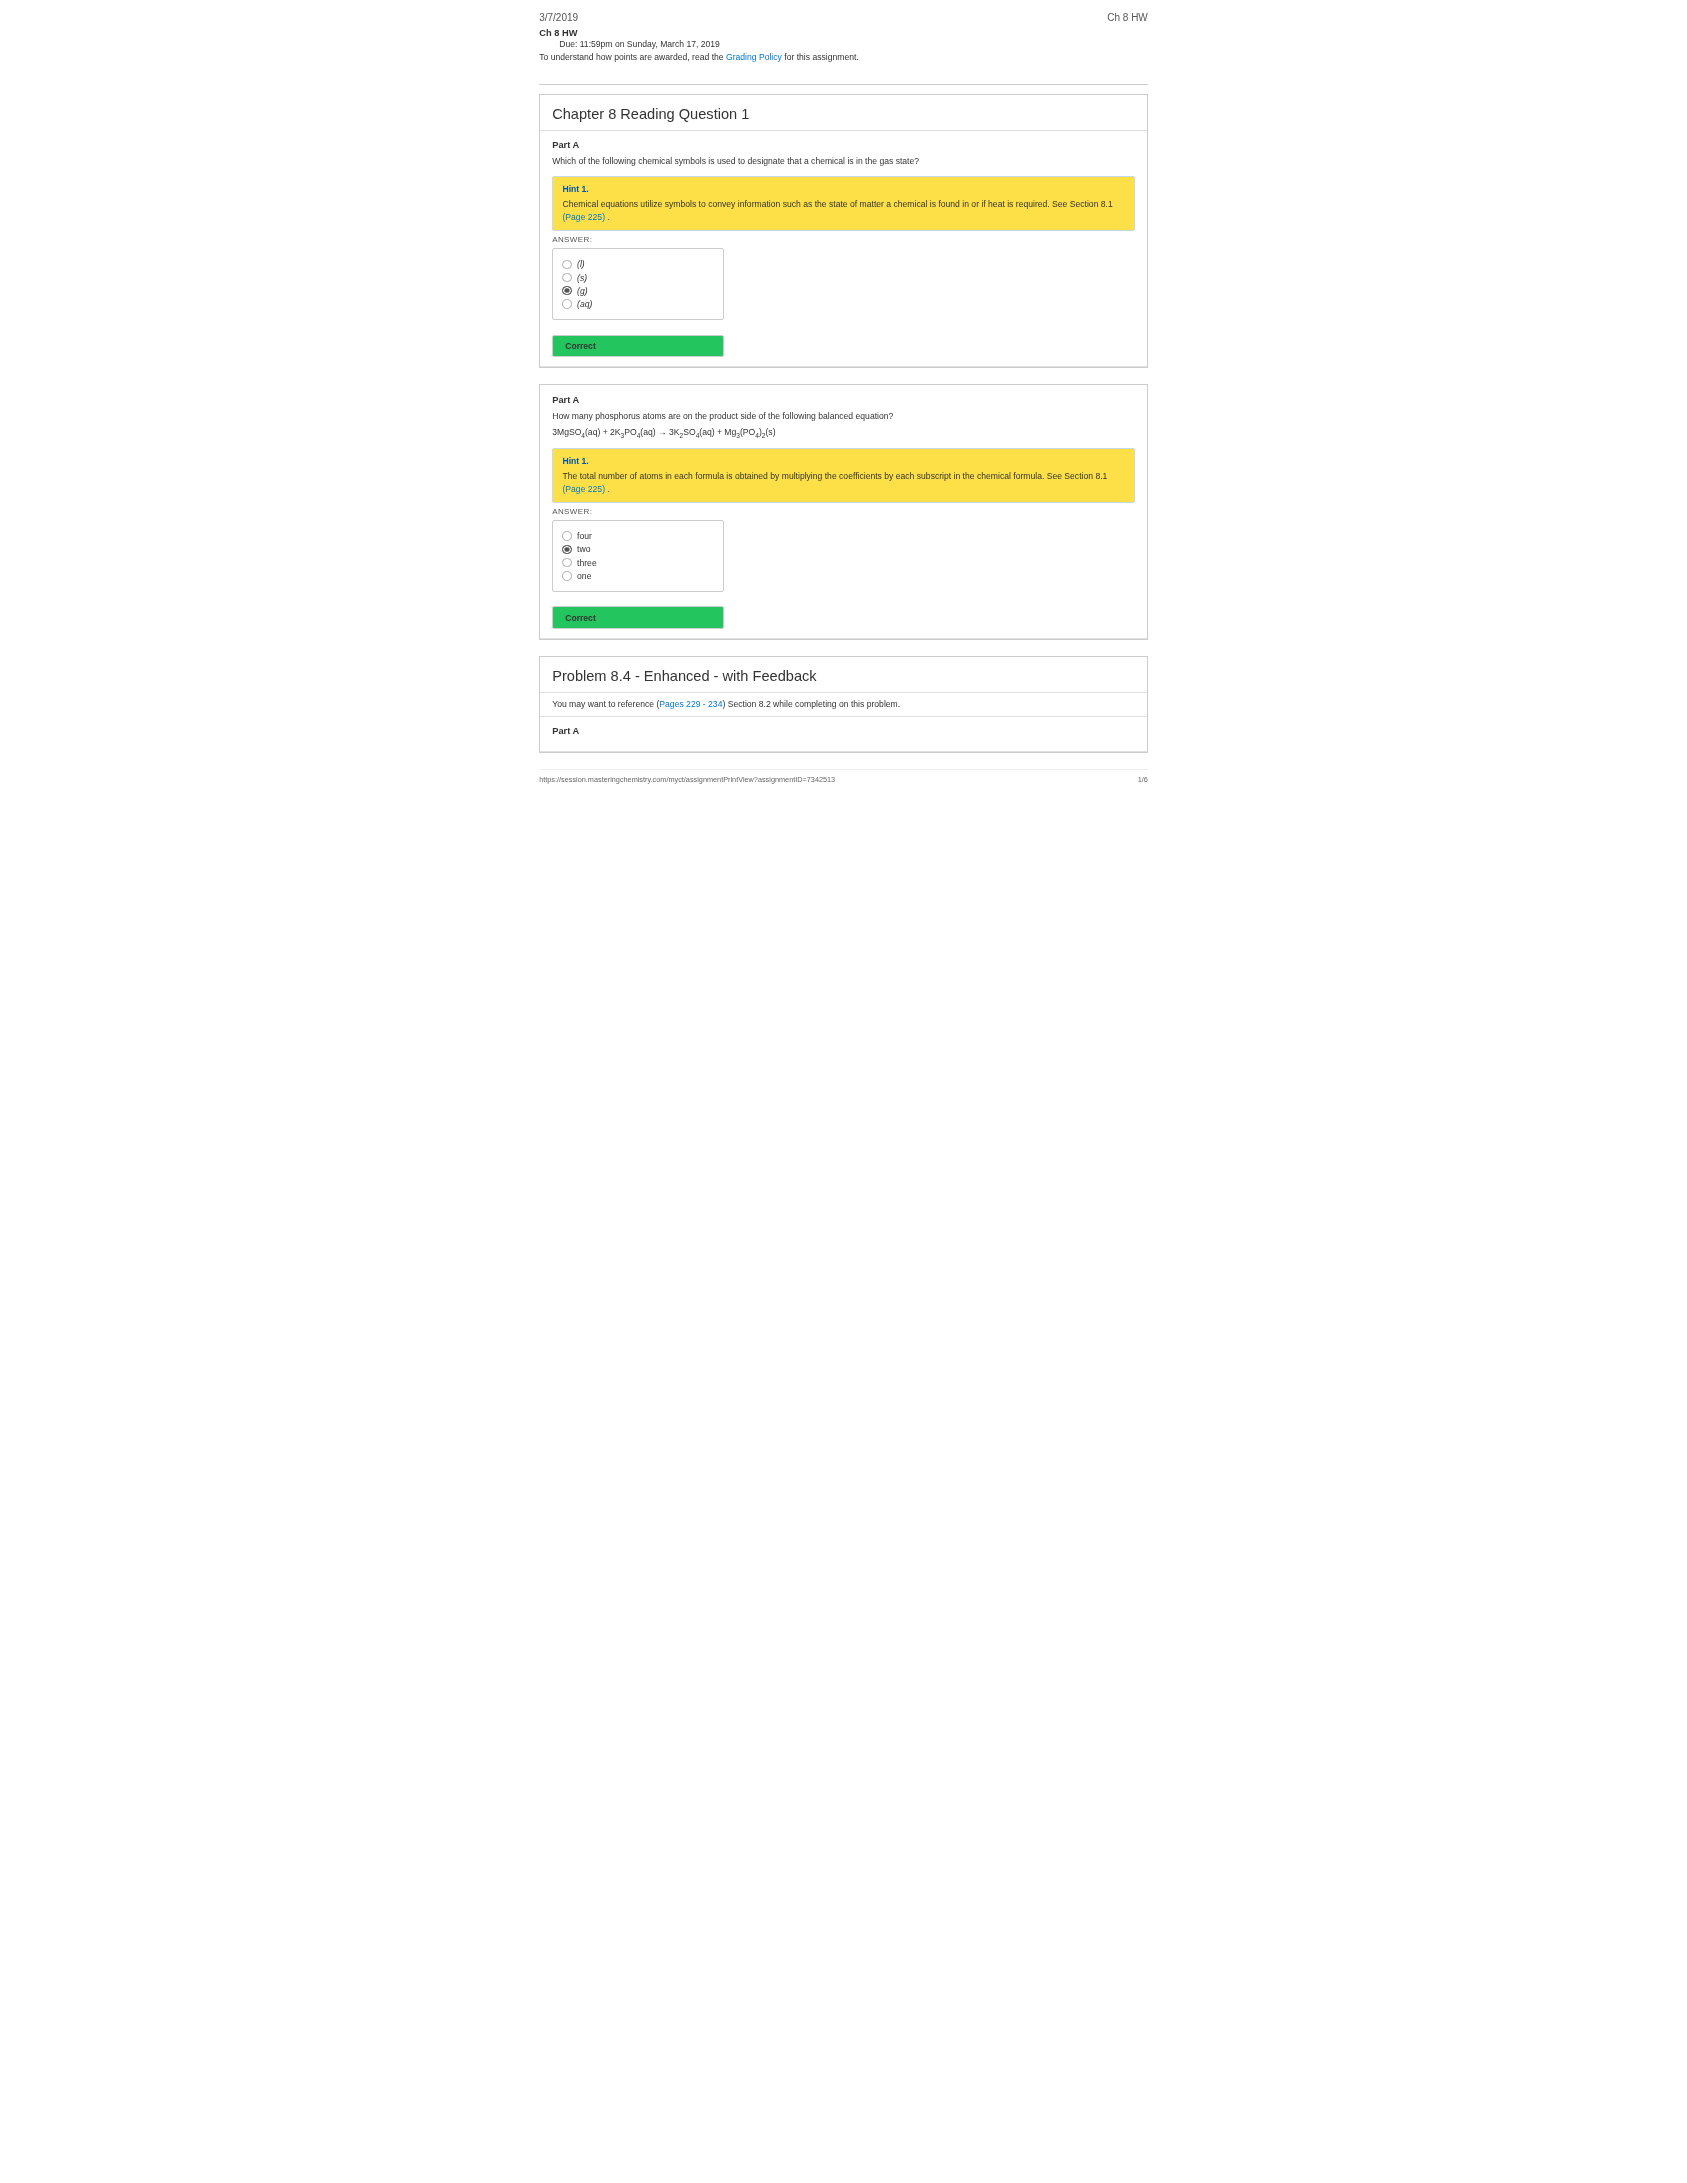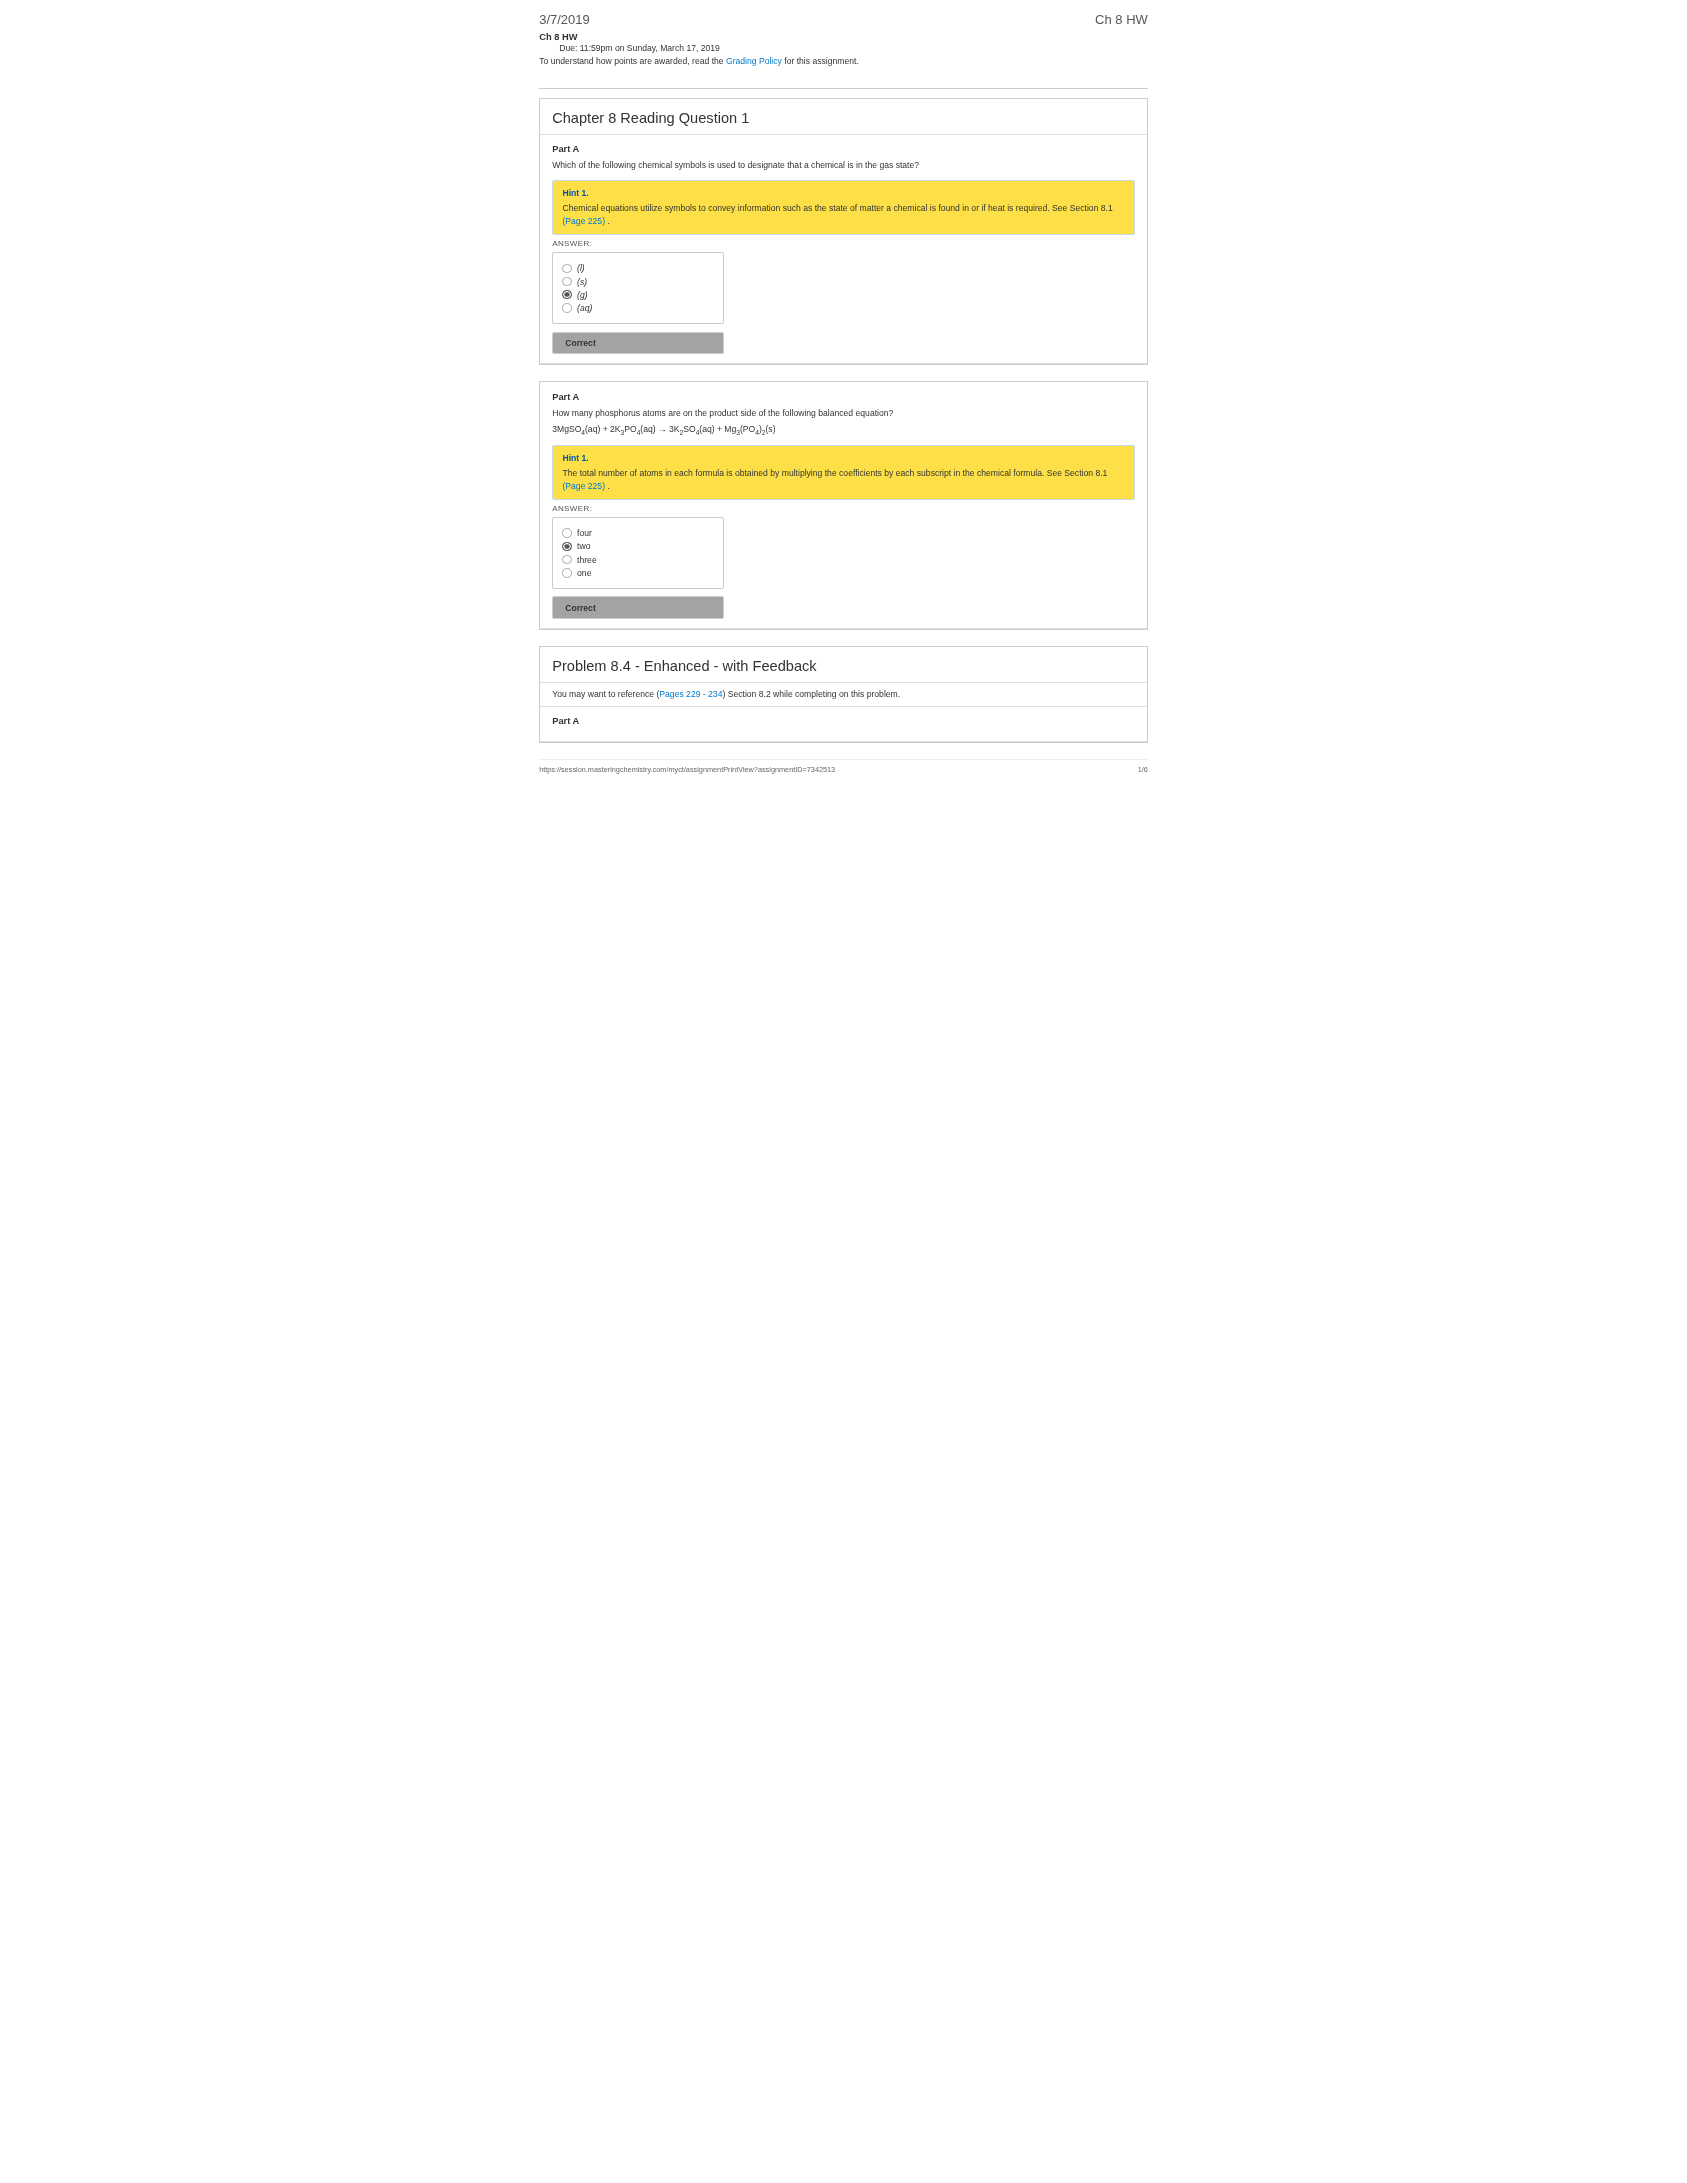--- a/index.html
+++ b/index.html
@@ -13,21 +13,21 @@
     .page-wrapper {
       max-width: 635px;
       margin: 0 auto;
       padding: 6.6px 13.2px 26.5px 13.2px;
     }
     .header-top {
       display: flex;
       justify-content: space-between;
       align-items: flex-end;
       padding: 5.3px 0 2.6px 0;
-      font-size: 13px;
+      font-size: 10px;
       color: #555;
     }
     .assignment-title {
       font-weight: bold;
       font-size: 9.3px;
       margin: 2.6px 0 1.3px 0;
     }
     .due-date {
       font-size: 8.6px;
       color: #333;
@@ -143,22 +143,22 @@
     }
     .correct-badge {
       border: 0.7px solid #ccc;
       border-radius: 2px;
       padding: 5.3px 12px;
       font-size: 8.6px;
       font-weight: bold;
       color: #333;
       display: inline-block;
       min-width: 172px;
-      background: #a3a3a3;
-      margin-top: 1px;
+      background: #22c55e;
+      margin-top: 8px;
     }
     .problem-ref-line {
       font-size: 8.6px;
       color: #333;
       padding: 6.6px 12px;
       border-bottom: 0.7px solid #e0e0e0;
     }
     .problem-ref-line a {
       color: #0077cc;
       text-decoration: none;

